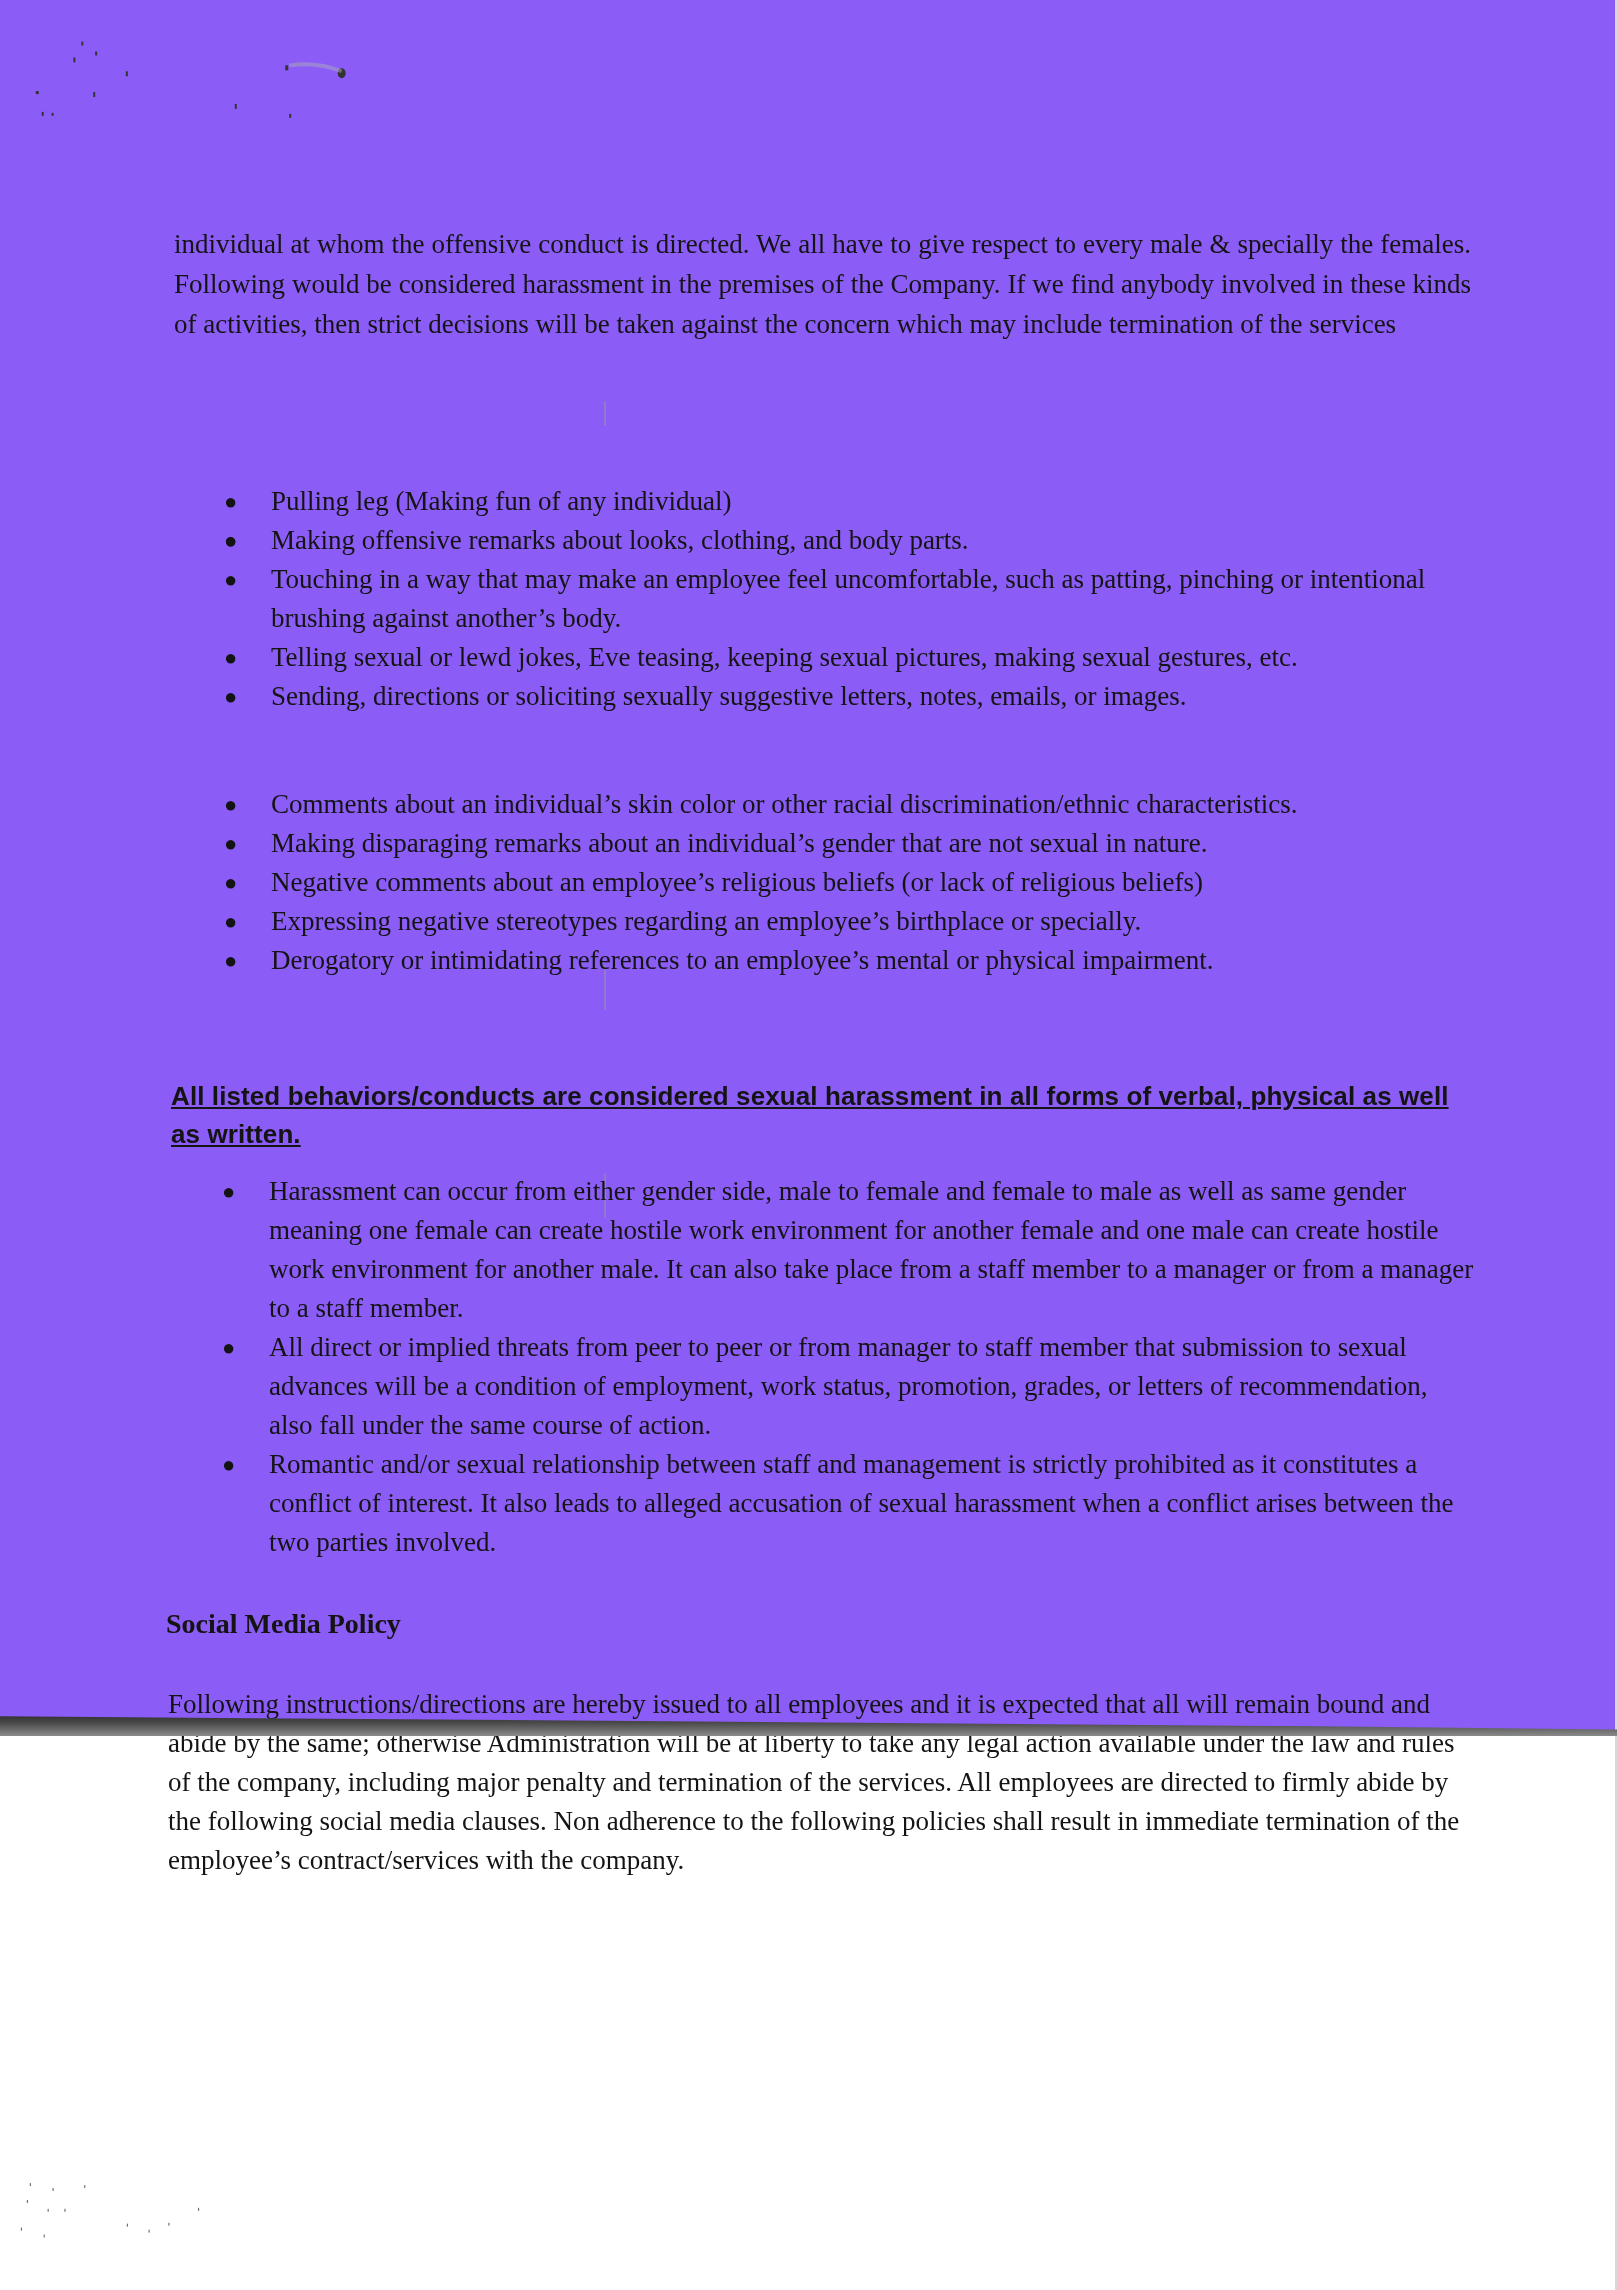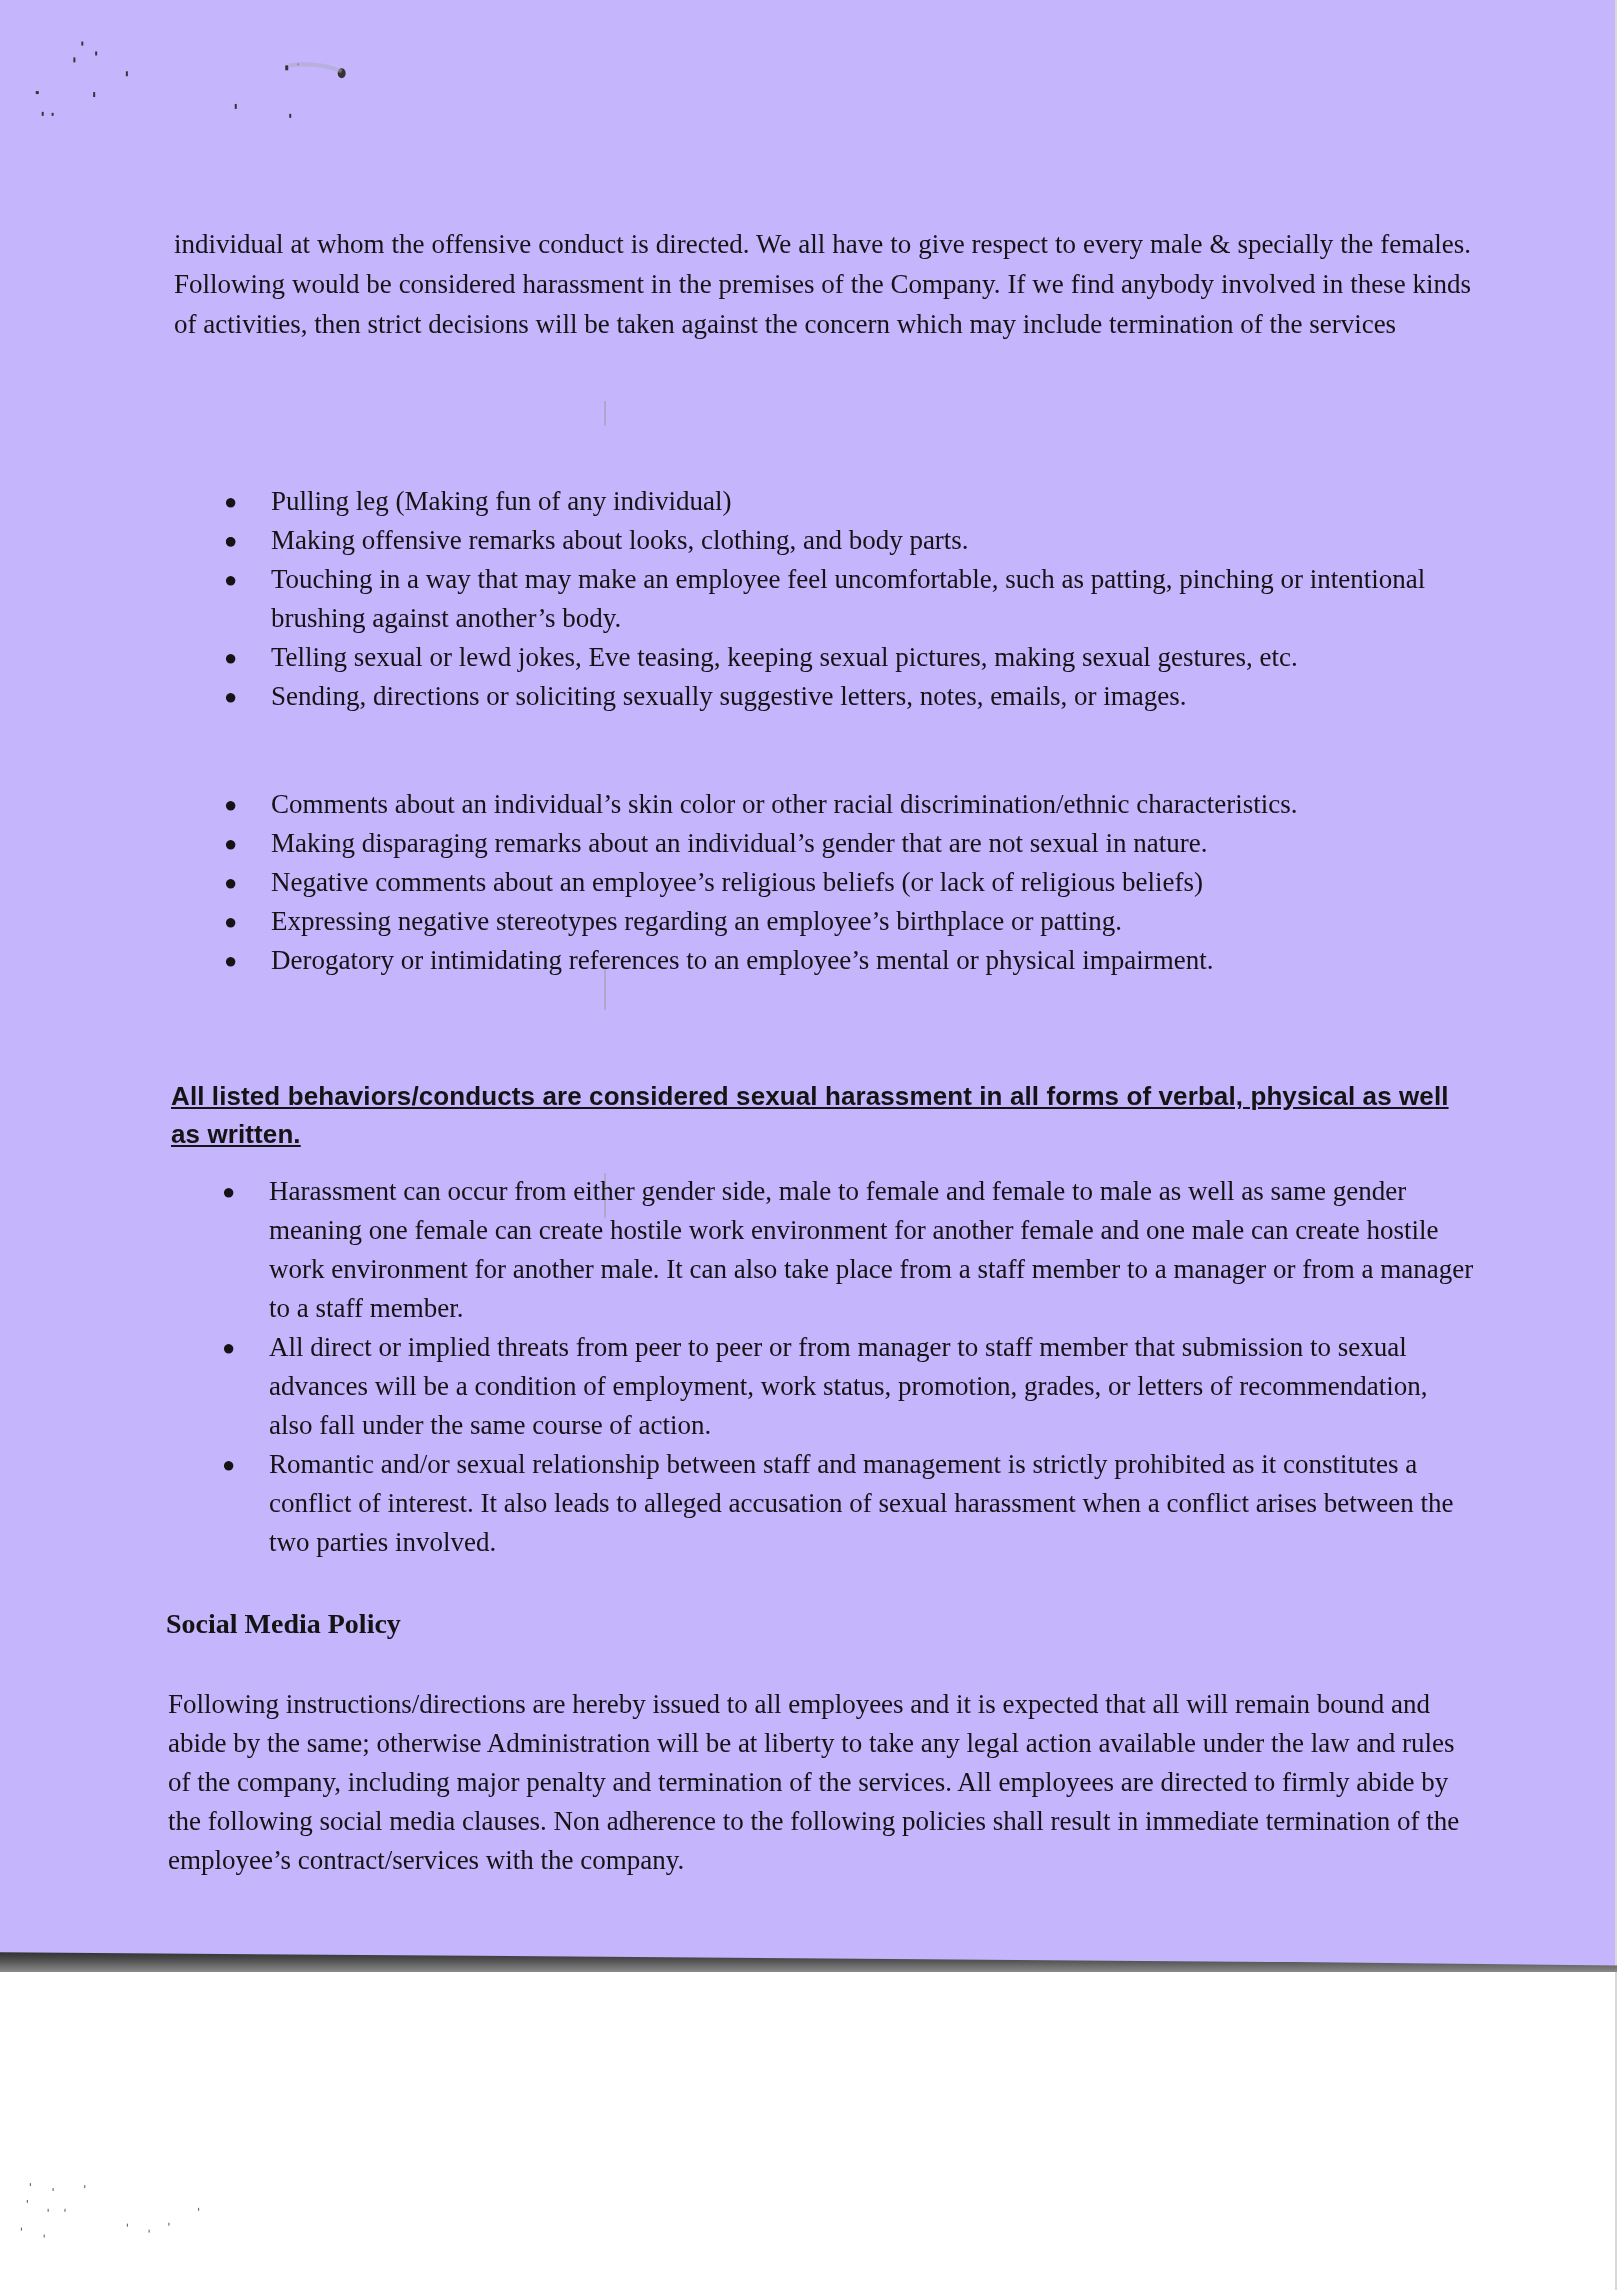--- a/index.html
+++ b/index.html
@@ -12,22 +12,22 @@
       height: 2291px;
       position: relative;
       overflow: hidden;
       font-family: "Liberation Serif", "DejaVu Serif", serif;
       color: #141414;
     }
     .page {
       position: absolute;
       left: 0; top: 0;
       width: 1618px;
-      height: 1972px;
-      background: #c4b5fd;
+      height: 1736px;
+      background: #8b5cf6;
     }
     .scan-bottom {
       position: absolute;
       left: 0;
       bottom: 0;
       width: 1618px;
       height: 22px;
       background: linear-gradient(to bottom, #2b2b2b 0%, #4a4a4a 40%, #8a8a8a 100%);
       clip-path: polygon(0 10%, 80% 55%, 100% 70%, 100% 100%, 0 100%);
     }
@@ -158,21 +158,21 @@
     <li><span class="dot">●</span><span>Making offensive remarks about looks, clothing, and body parts.</span></li>
     <li><span class="dot">●</span><span>Touching in a way that may make an employee feel uncomfortable, such as patting, pinching or intentional brushing against another’s body.</span></li>
     <li><span class="dot">●</span><span>Telling sexual or lewd jokes, Eve teasing, keeping sexual pictures, making sexual gestures, etc.</span></li>
     <li><span class="dot">●</span><span>Sending, directions or soliciting sexually suggestive letters, notes, emails, or images.</span></li>
   </ul>
 
   <ul class="bullets list2">
     <li><span class="dot">●</span><span>Comments about an individual’s skin color or other racial discrimination/ethnic characteristics.</span></li>
     <li><span class="dot">●</span><span>Making disparaging remarks about an individual’s gender that are not sexual in nature.</span></li>
     <li><span class="dot">●</span><span>Negative comments about an employee’s religious beliefs (or lack of religious beliefs)</span></li>
-    <li><span class="dot">●</span><span>Expressing negative stereotypes regarding an employee’s birthplace or patting.</span></li>
+    <li><span class="dot">●</span><span>Expressing negative stereotypes regarding an employee’s birthplace or specially.</span></li>
     <li><span class="dot">●</span><span>Derogatory or intimidating references to an employee’s mental or physical impairment.</span></li>
   </ul>
 
   <p class="note">All listed behaviors/conducts are considered sexual harassment in all forms of verbal, physical as well as written.</p>
 
   <ul class="bullets list3">
     <li><span class="dot">●</span><span>Harassment can occur from either gender side, male to female and female to male as well as same gender meaning one female can create hostile work environment for another female and one male can create hostile work environment for another male. It can also take place from a staff member to a manager or from a manager to a staff member.</span></li>
     <li><span class="dot">●</span><span>All direct or implied threats from peer to peer or from manager to staff member that submission to sexual advances will be a condition of employment, work status, promotion, grades, or letters of recommendation, also fall under the same course of action.</span></li>
     <li><span class="dot">●</span><span>Romantic and/or sexual relationship between staff and management is strictly prohibited as it constitutes a conflict of interest.  It also leads to alleged accusation of sexual harassment when a conflict arises between the two parties involved.</span></li>
   </ul>

